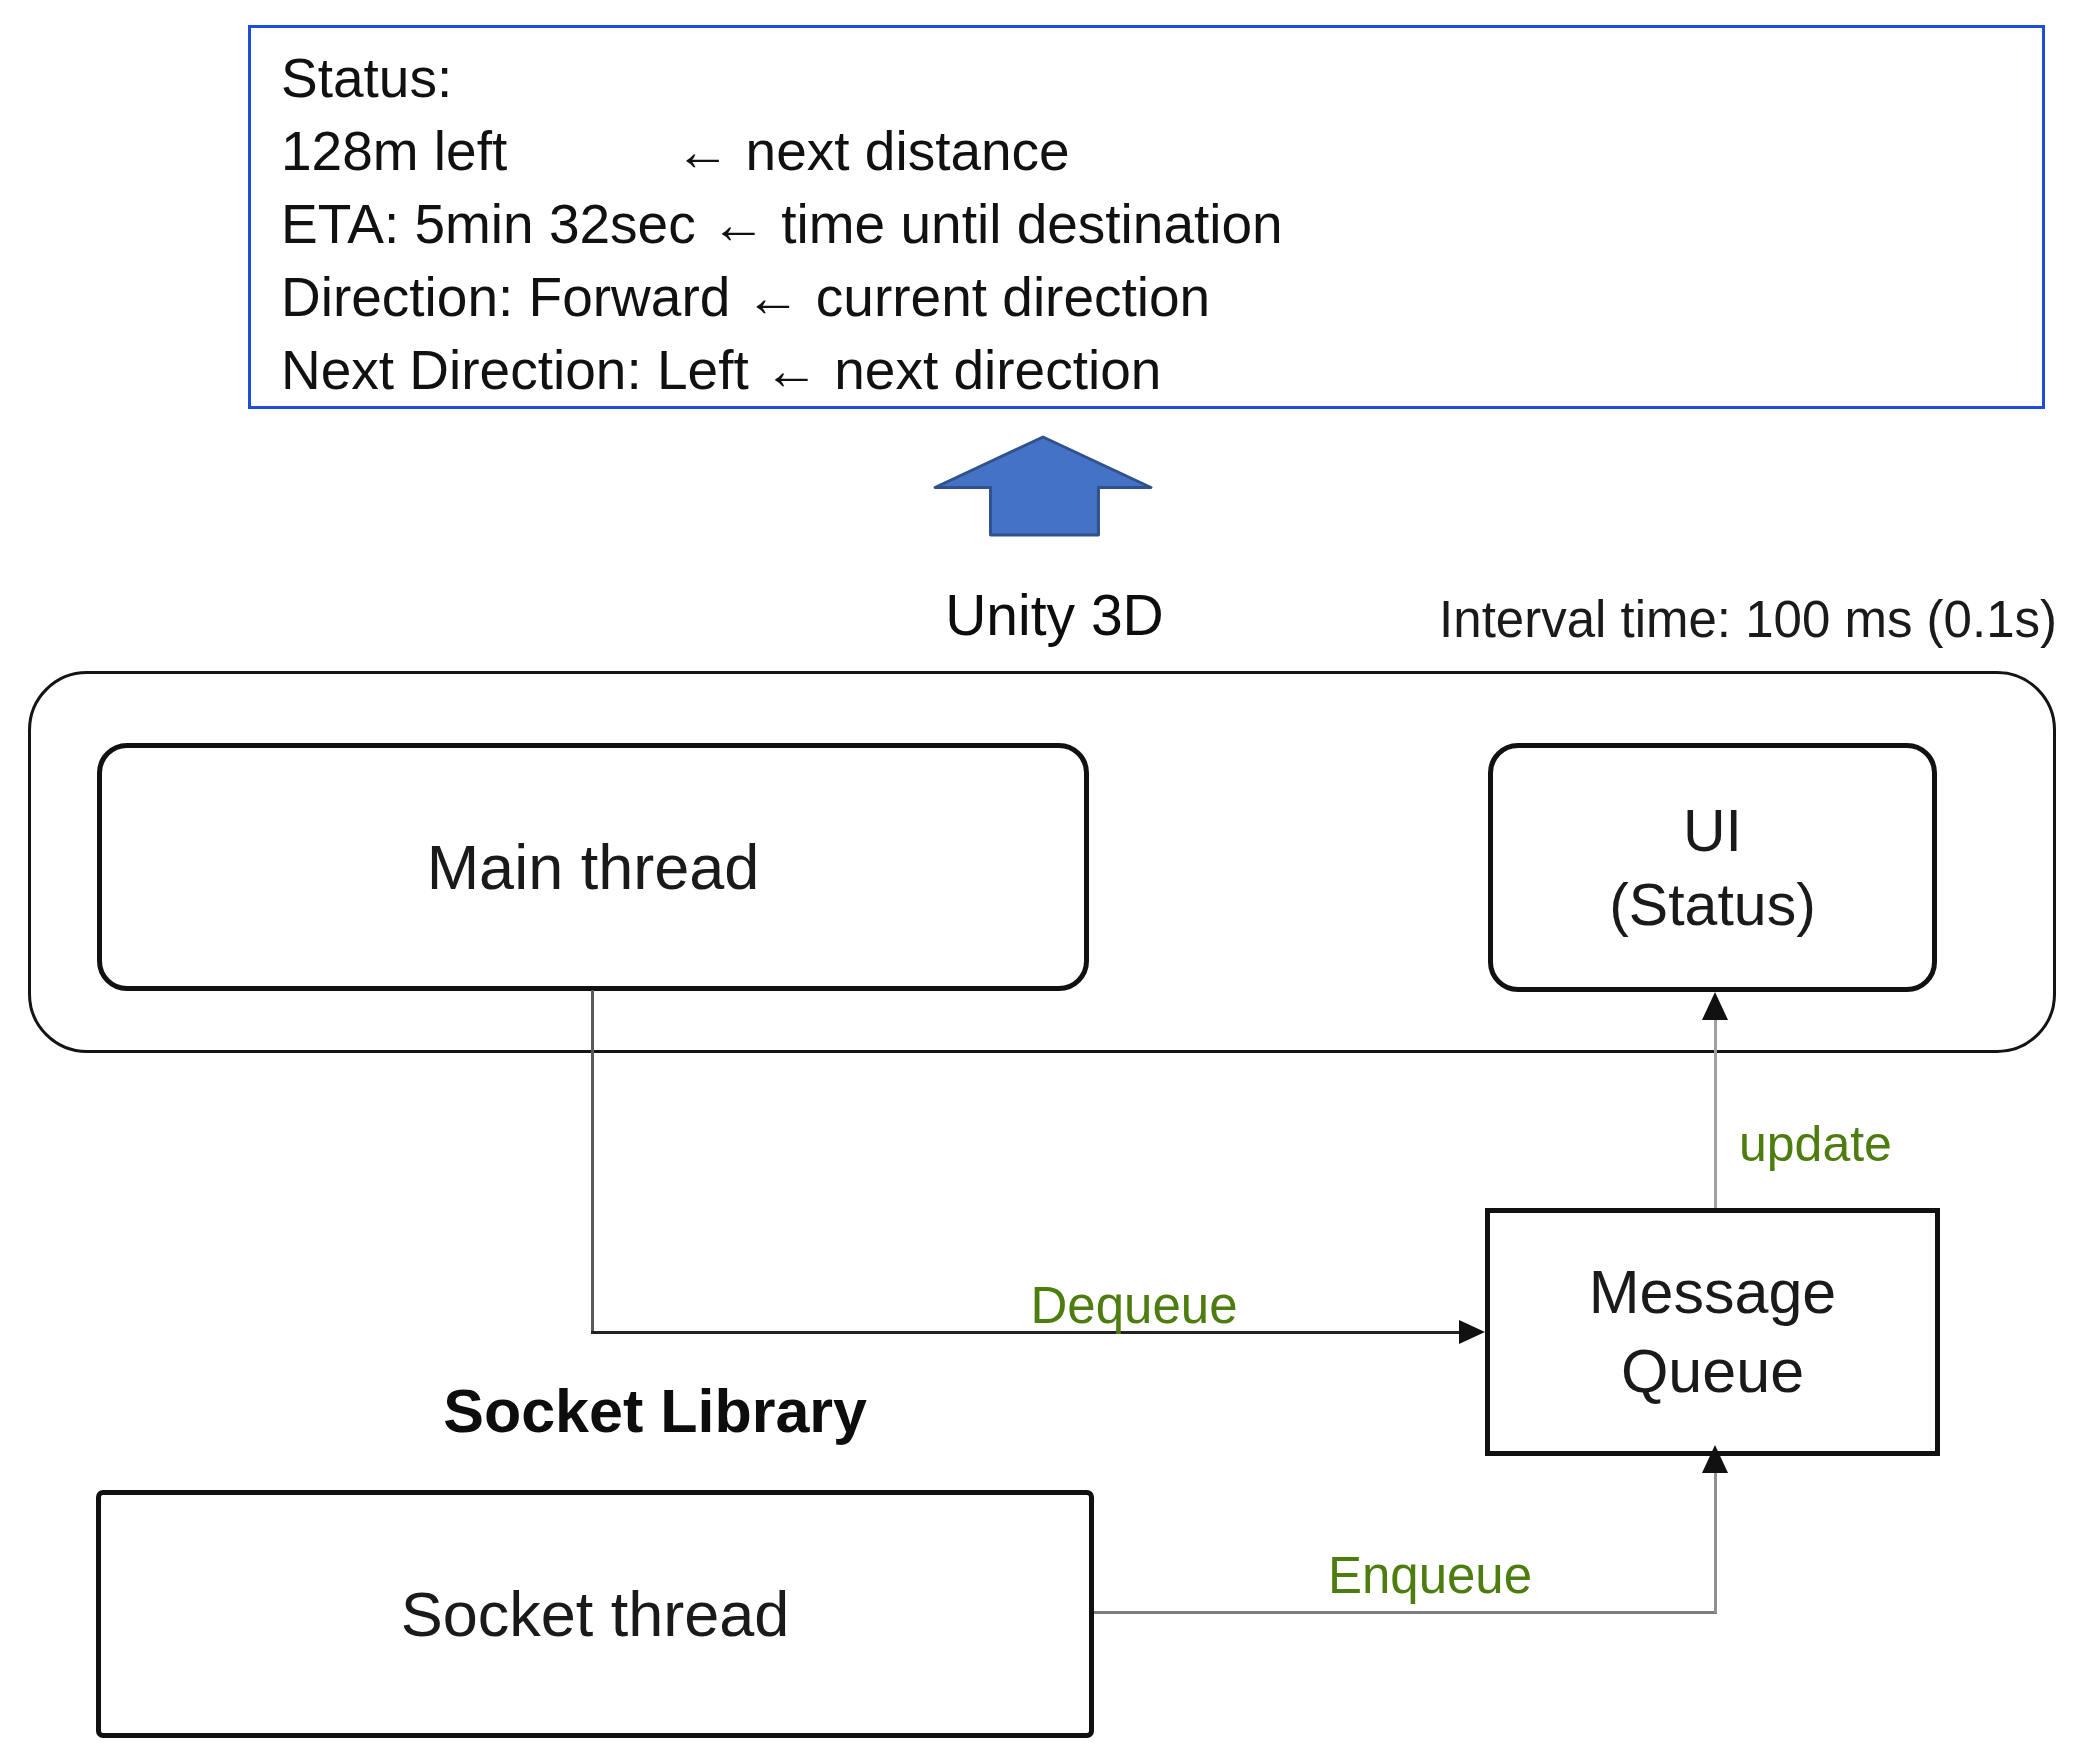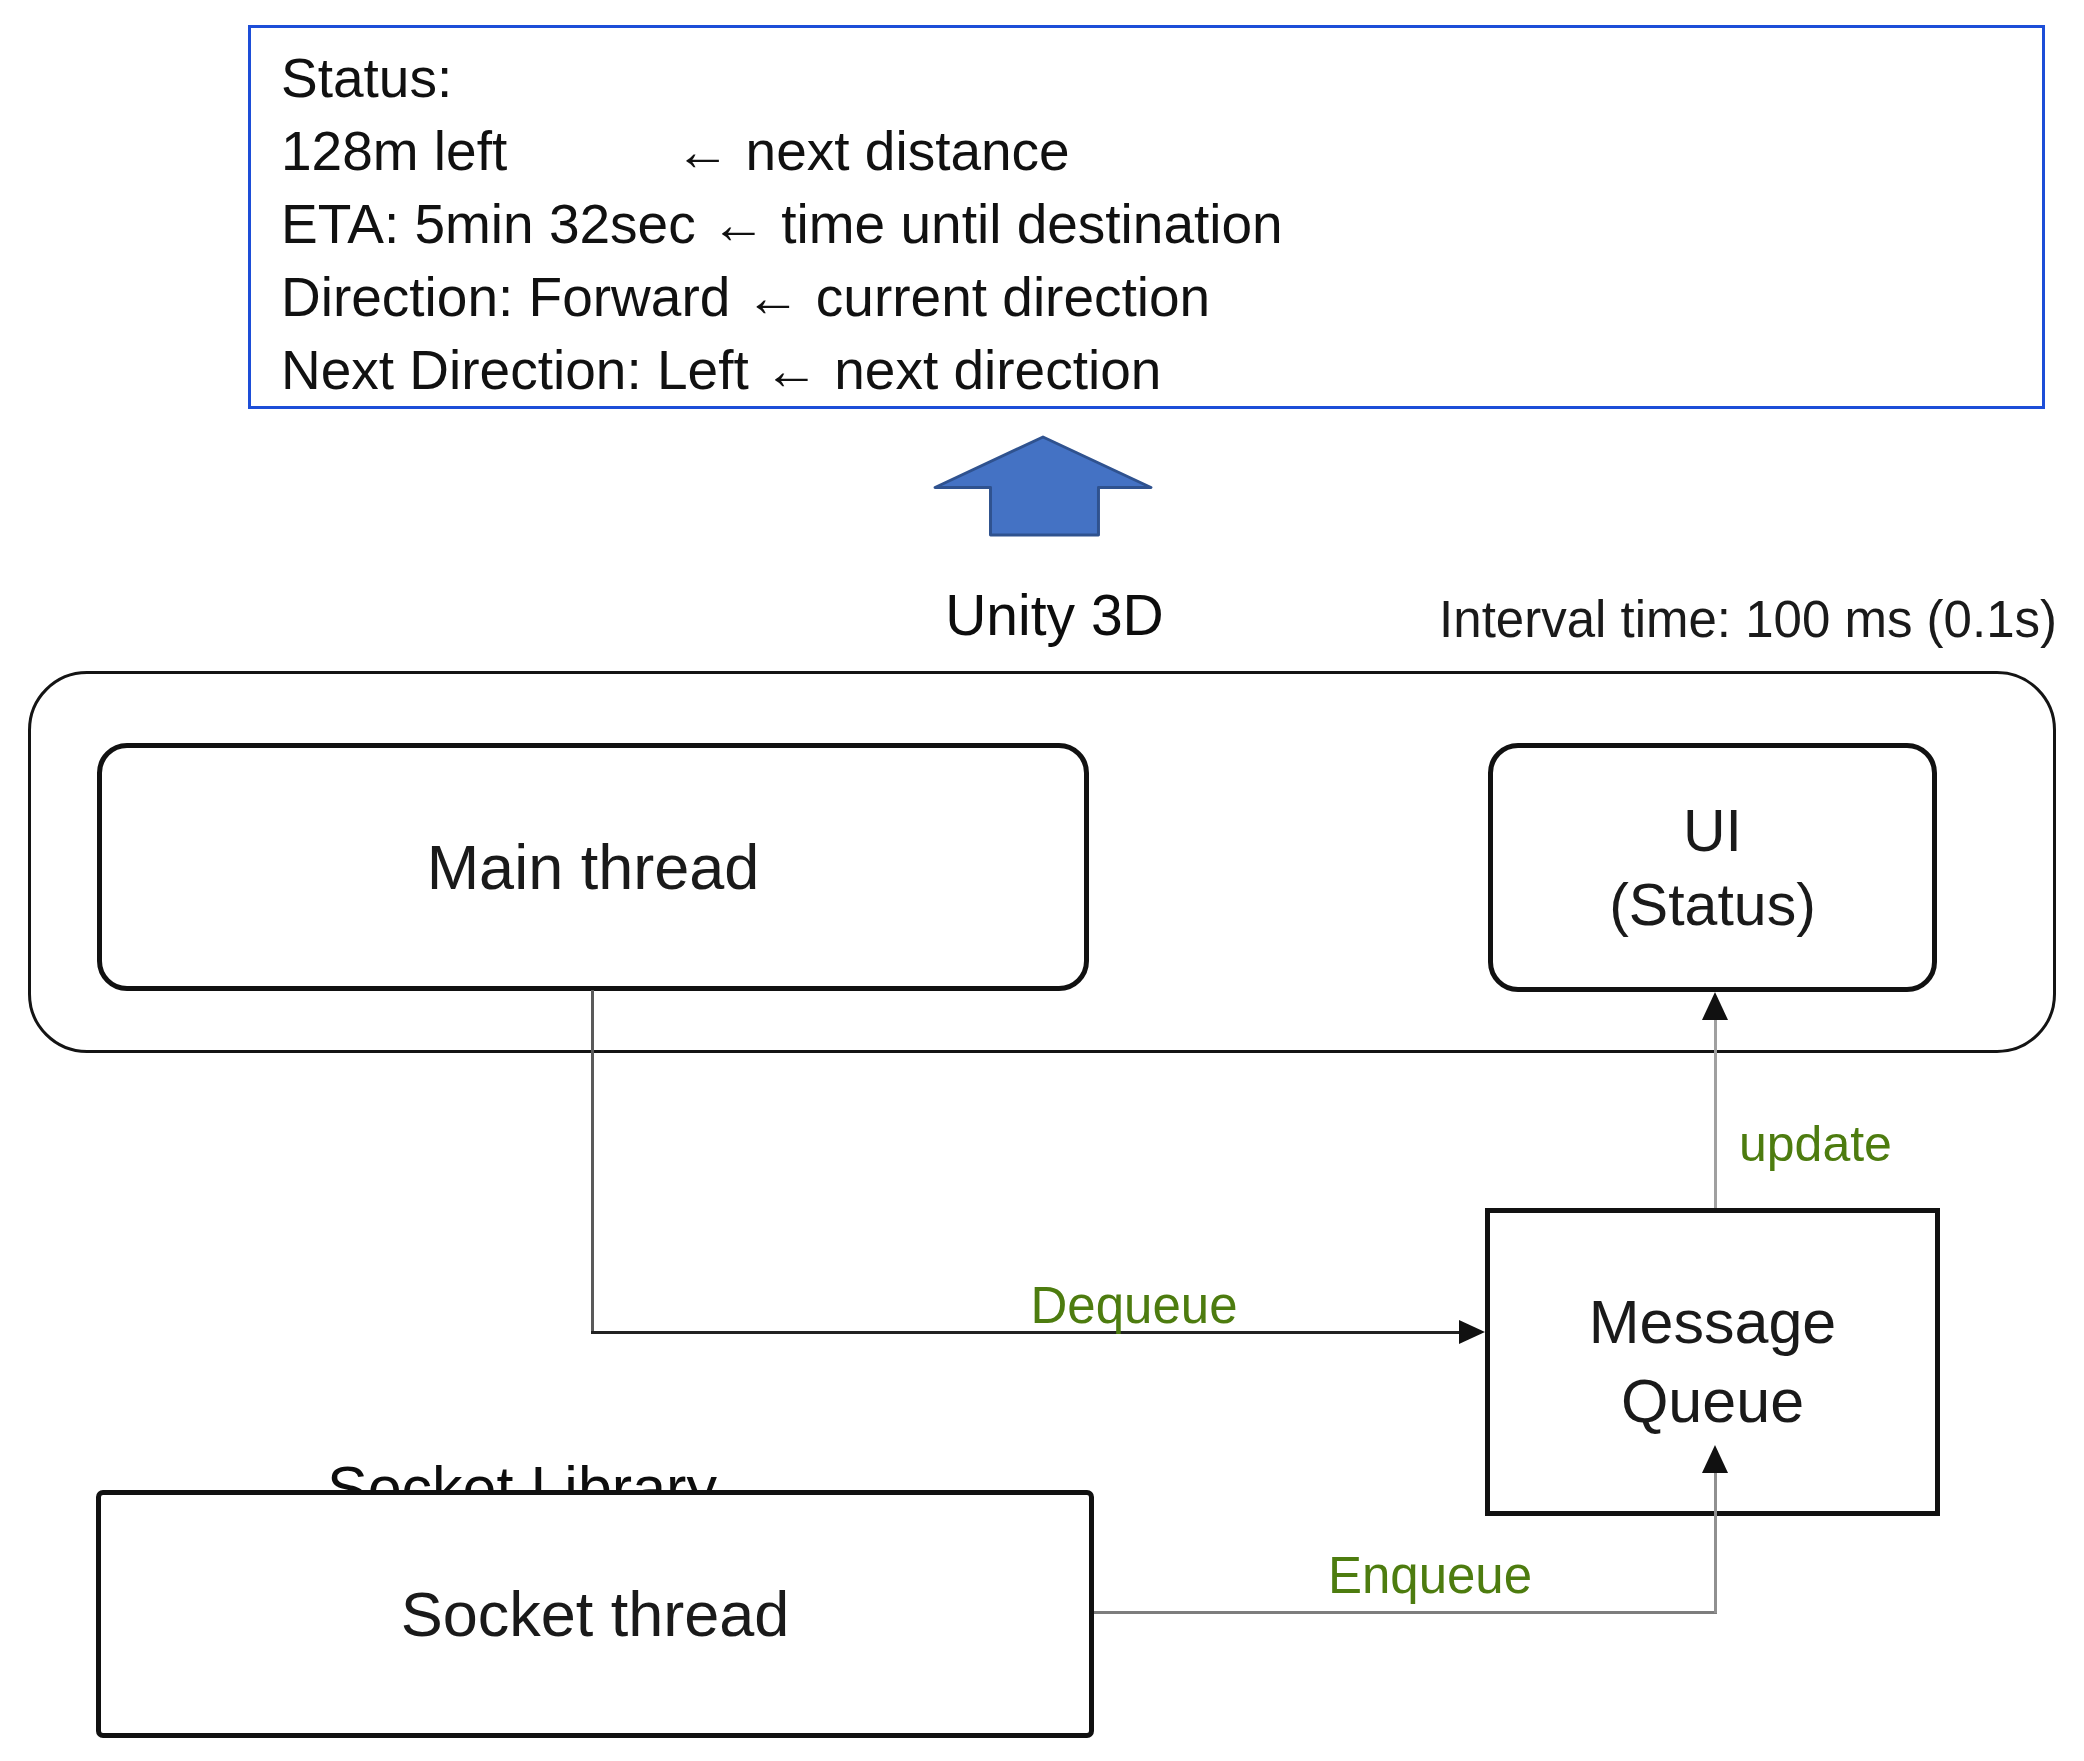--- a/index.html
+++ b/index.html
@@ -39,22 +39,22 @@
     left: 911px; top: 582px; width: 287px;
     font-size: 57px; font-weight: normal; text-align: center;
     color: #0d0d0d;
   }
   .interval-label {
     left: 1384px; top: 590px; width: 673px;
     font-size: 51px; text-align: right;
     color: #1a1a1a;
   }
   .socket-library-label {
-    left: 327px; top: 1453px; width: 540px;
-    font-size: 61px; font-weight: normal; text-align: left;
+    left: 327px; top: 1376px; width: 540px;
+    font-size: 61px; font-weight: bold; text-align: right;
     color: #0d0d0d;
   }
 
   
   .unity-container {
     left: 28px; top: 671px;
     width: 2028px; height: 382px;
     border: 3px solid #141414;
     border-radius: 59px;
     box-sizing: border-box;
@@ -72,21 +72,21 @@
     text-align: center;
   }
   .main-thread  { left: 97px;   top: 743px;  width: 992px; height: 248px; }
   .ui-box       { left: 1488px; top: 743px;  width: 449px;  height: 249px; }
   .socket-thread{ left: 96px;   top: 1490px; width: 998px; height: 248px; border-radius: 7px; }
   .node-label   { font-size: 63px; line-height: 73px; color: #1a1a1a; }
   .ui-box .node-label { font-size: 59px; line-height: 74px; }
 
   .mq-box {
     left: 1485px; top: 1208px;
-    width: 455px; height: 308px;
+    width: 455px; height: 248px;
     border: 5px solid #111111;
     box-sizing: border-box;
     background: #ffffff;
     display: flex;
     flex-direction: column;
     align-items: center;
     justify-content: center;
     text-align: center;
   }
   .mq-box .node-label { font-size: 61px; line-height: 79px; }

